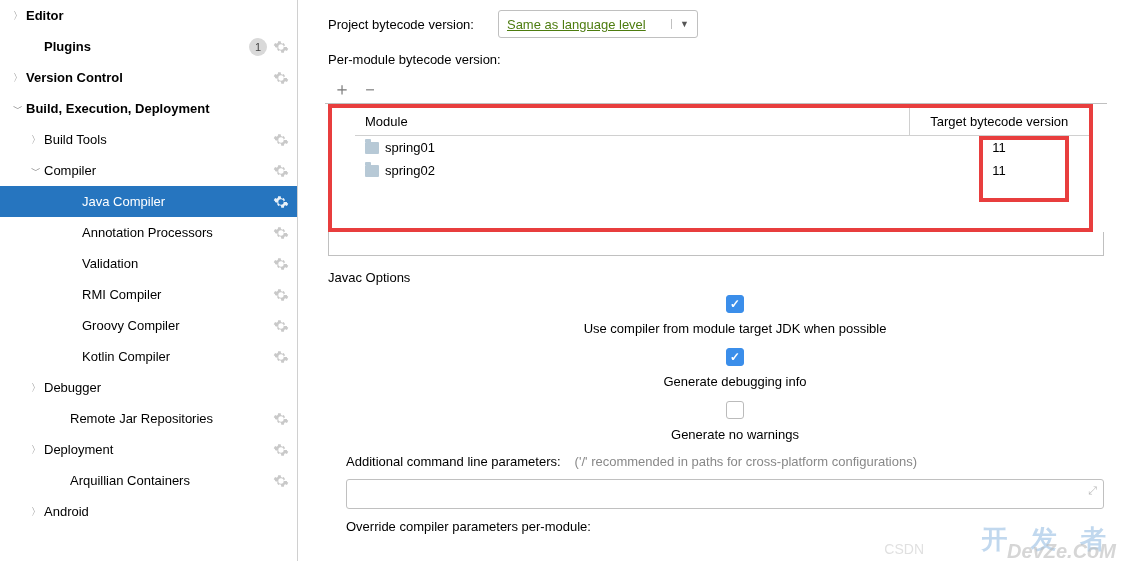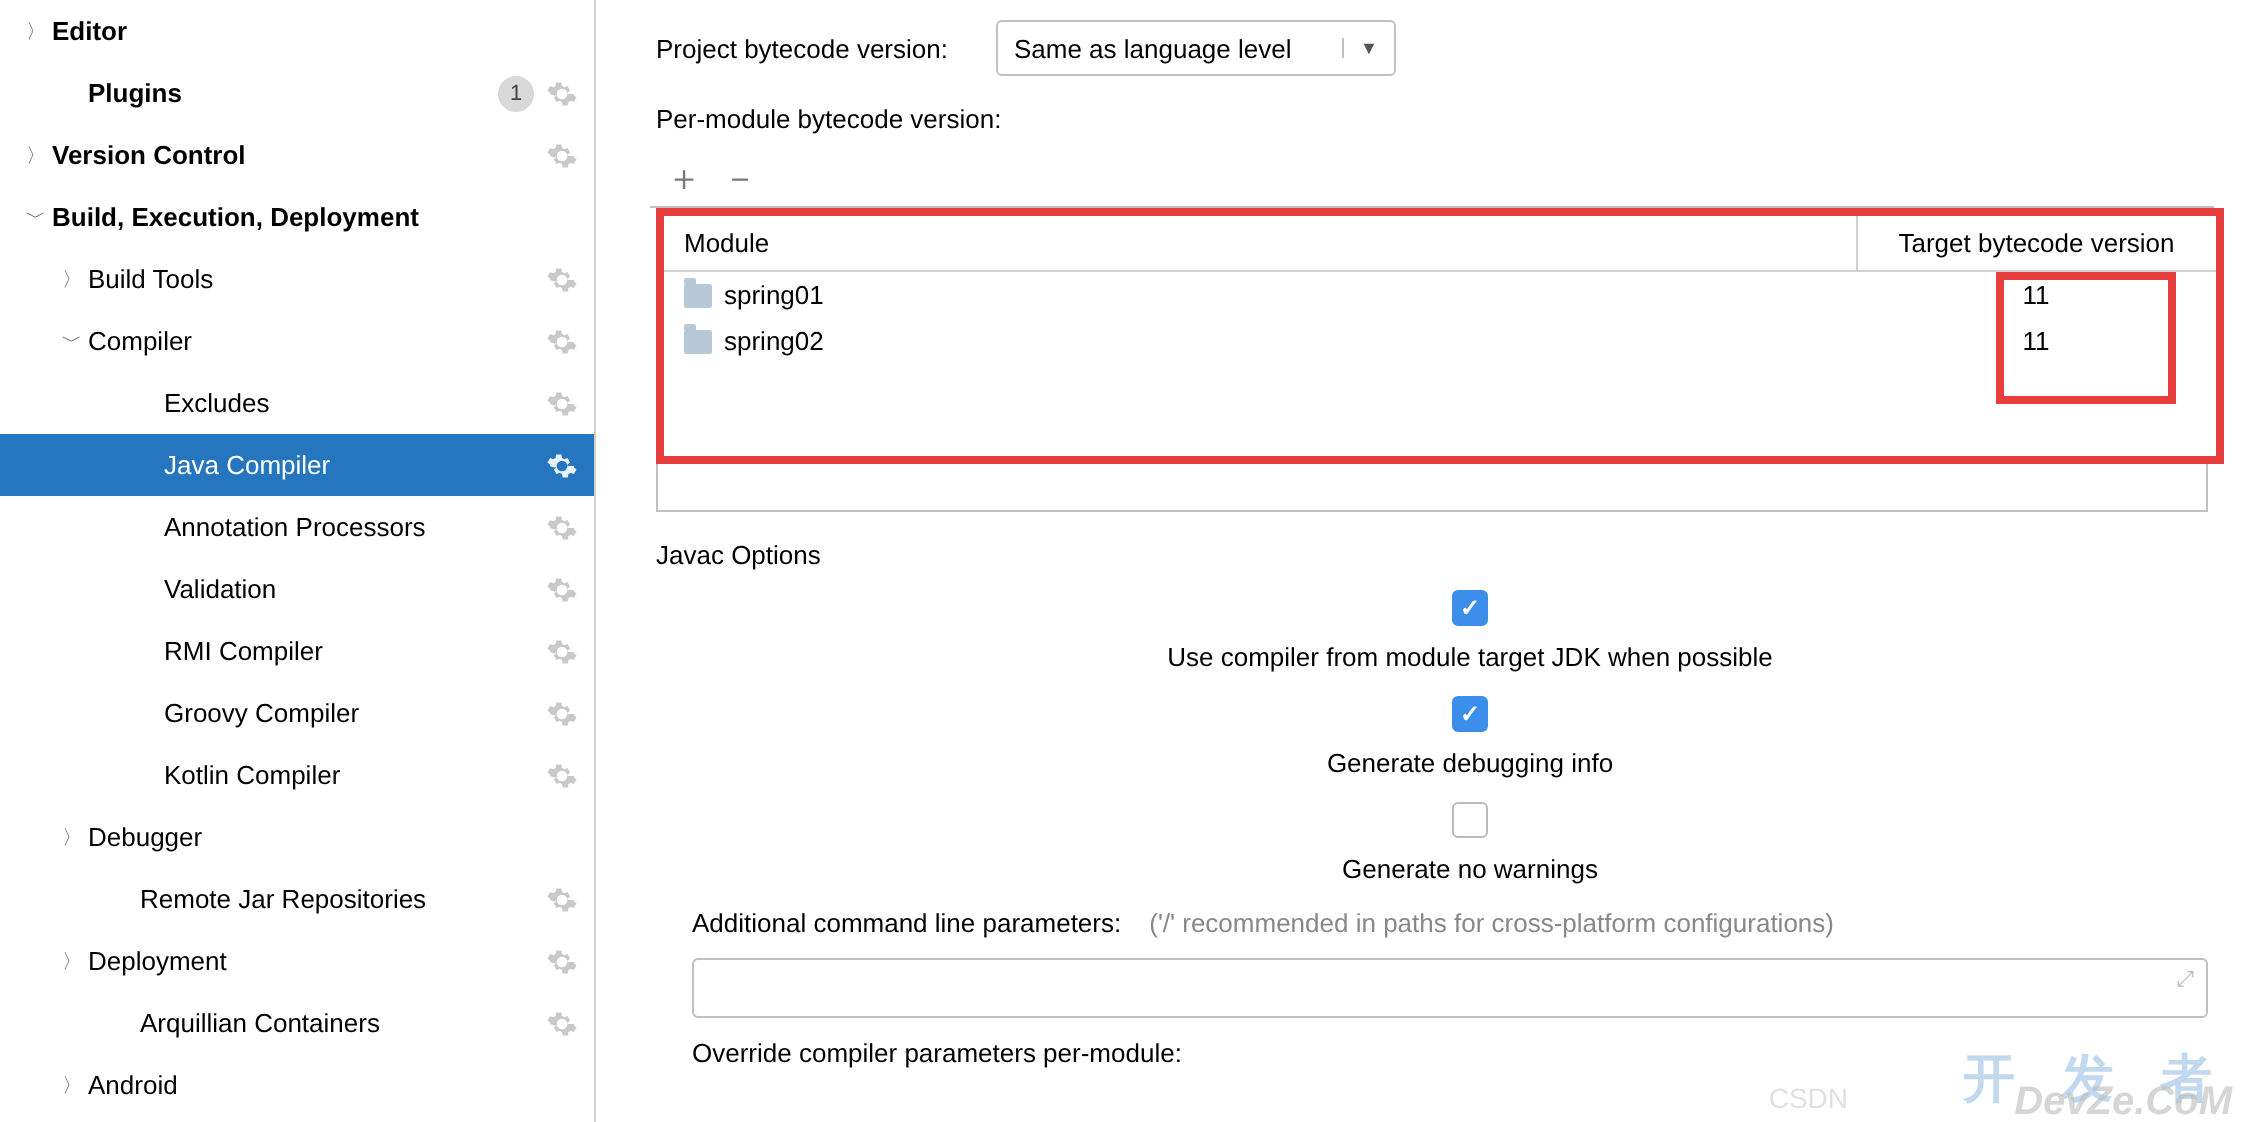--- a/index.html
+++ b/index.html
@@ -19,24 +19,24 @@
 .tree-item.selected .gear { opacity: 0.9; filter: brightness(2); }
 
 .pad0 { padding-left: 10px; }
 .pad1 { padding-left: 28px; }
 .pad2 { padding-left: 54px; }
 .pad3 { padding-left: 66px; }
 
 .row { display: flex; align-items: center; margin-bottom: 10px; }
 .row-label { margin-right: 24px; }
 .select-box { border: 1px solid #c0c0c0; border-radius: 3px; height: 28px; display: flex; align-items: center; padding: 0 8px; background: #fff; min-width: 200px; }
-.select-box .sel-text { color: #000000; flex: 1; }
+.select-box .sel-text { color: #4d7c0f; flex: 1; text-decoration: underline; }
 .select-box .caret { border-left: 1px solid #c0c0c0; padding-left: 8px; font-size: 9px; color: #555; }
 
-.table-section { border: 4px solid #e83e3e; margin-right: 12px; position: relative; }
+.table-section { border: 4px solid #e83e3e; margin-right: 31px; position: relative; padding-left: 23px; }
 .toolbar { border: 1px solid #c0c0c0; border-bottom: none; background: #f5f5f5; height: 30px; display: flex; align-items: center; padding: 0 8px; gap: 10px; margin: -4px -4px 0 -4px; border-left: none; border-right: none; border-top: none;}
 .tb-btn { font-size: 18px; color: #7a7a7a; cursor: pointer; width: 18px; text-align: center; }
 
 .module-table { width: 100%; border-collapse: collapse; background: #fff; }
 .module-table th { text-align: left; font-weight: 400; padding: 6px 10px; border-bottom: 1px solid #d0d0d0; border-right: 1px solid #d0d0d0; background: #fff; }
 .module-table th:last-child { border-right: none; text-align: center; }
 .module-table td { padding: 4px 10px; }
 .module-table .mod-cell { display: flex; align-items: center; gap: 6px; }
 .folder-icon { width: 14px; height: 12px; background: #b7c9d6; border-radius: 1px; position: relative; display:inline-block;}
 .folder-icon::before { content:""; position:absolute; top:-3px; left:0; width:6px; height:3px; background:#b7c9d6; border-radius:1px 1px 0 0;}
@@ -94,27 +94,20 @@
       <div class="tree-item pad1">
         <span class="chev">〉</span>
         <span class="label">Build Tools</span>
         <svg class="gear" viewBox="0 0 24 24">
           <path fill="#888" d="M12 8a4 4 0 100 8 4 4 0 000-8zm9 4a7 7 0 01-.1 1l2 1.6-2 3.4-2.4-1a7 7 0 01-1.7 1l-.4 2.6h-4l-.4-2.6a7 7 0 01-1.7-1l-2.4 1-2-3.4 2-1.6A7 7 0 013 12a7 7 0 01.1-1l-2-1.6 2-3.4 2.4 1a7 7 0 011.7-1L7.6 3.4h4l.4 2.6a7 7 0 011.7 1l2.4-1 2 3.4-2 1.6c0 .3.1.7.1 1z"></path>
         </svg>
       </div>
       <div class="tree-item pad1">
         <span class="chev">﹀</span>
         <span class="label">Compiler</span>
-        <svg class="gear" viewBox="0 0 24 24">
-          <path fill="#888" d="M12 8a4 4 0 100 8 4 4 0 000-8zm9 4a7 7 0 01-.1 1l2 1.6-2 3.4-2.4-1a7 7 0 01-1.7 1l-.4 2.6h-4l-.4-2.6a7 7 0 01-1.7-1l-2.4 1-2-3.4 2-1.6A7 7 0 013 12a7 7 0 01.1-1l-2-1.6 2-3.4 2.4 1a7 7 0 011.7-1L7.6 3.4h4l.4 2.6a7 7 0 011.7 1l2.4-1 2 3.4-2 1.6c0 .3.1.7.1 1z"></path>
-        </svg>
-      </div>
-      <div class="tree-item pad3">
-        <span class="chev"></span>
-        <span class="label">Excludes</span>
         <svg class="gear" viewBox="0 0 24 24">
           <path fill="#888" d="M12 8a4 4 0 100 8 4 4 0 000-8zm9 4a7 7 0 01-.1 1l2 1.6-2 3.4-2.4-1a7 7 0 01-1.7 1l-.4 2.6h-4l-.4-2.6a7 7 0 01-1.7-1l-2.4 1-2-3.4 2-1.6A7 7 0 013 12a7 7 0 01.1-1l-2-1.6 2-3.4 2.4 1a7 7 0 011.7-1L7.6 3.4h4l.4 2.6a7 7 0 011.7 1l2.4-1 2 3.4-2 1.6c0 .3.1.7.1 1z"></path>
         </svg>
       </div>
       <div class="tree-item pad3 selected">
         <span class="chev"></span>
         <span class="label">Java Compiler</span>
         <svg class="gear" viewBox="0 0 24 24">
           <path fill="#888" d="M12 8a4 4 0 100 8 4 4 0 000-8zm9 4a7 7 0 01-.1 1l2 1.6-2 3.4-2.4-1a7 7 0 01-1.7 1l-.4 2.6h-4l-.4-2.6a7 7 0 01-1.7-1l-2.4 1-2-3.4 2-1.6A7 7 0 013 12a7 7 0 01.1-1l-2-1.6 2-3.4 2.4 1a7 7 0 011.7-1L7.6 3.4h4l.4 2.6a7 7 0 011.7 1l2.4-1 2 3.4-2 1.6c0 .3.1.7.1 1z"></path>
         </svg>

